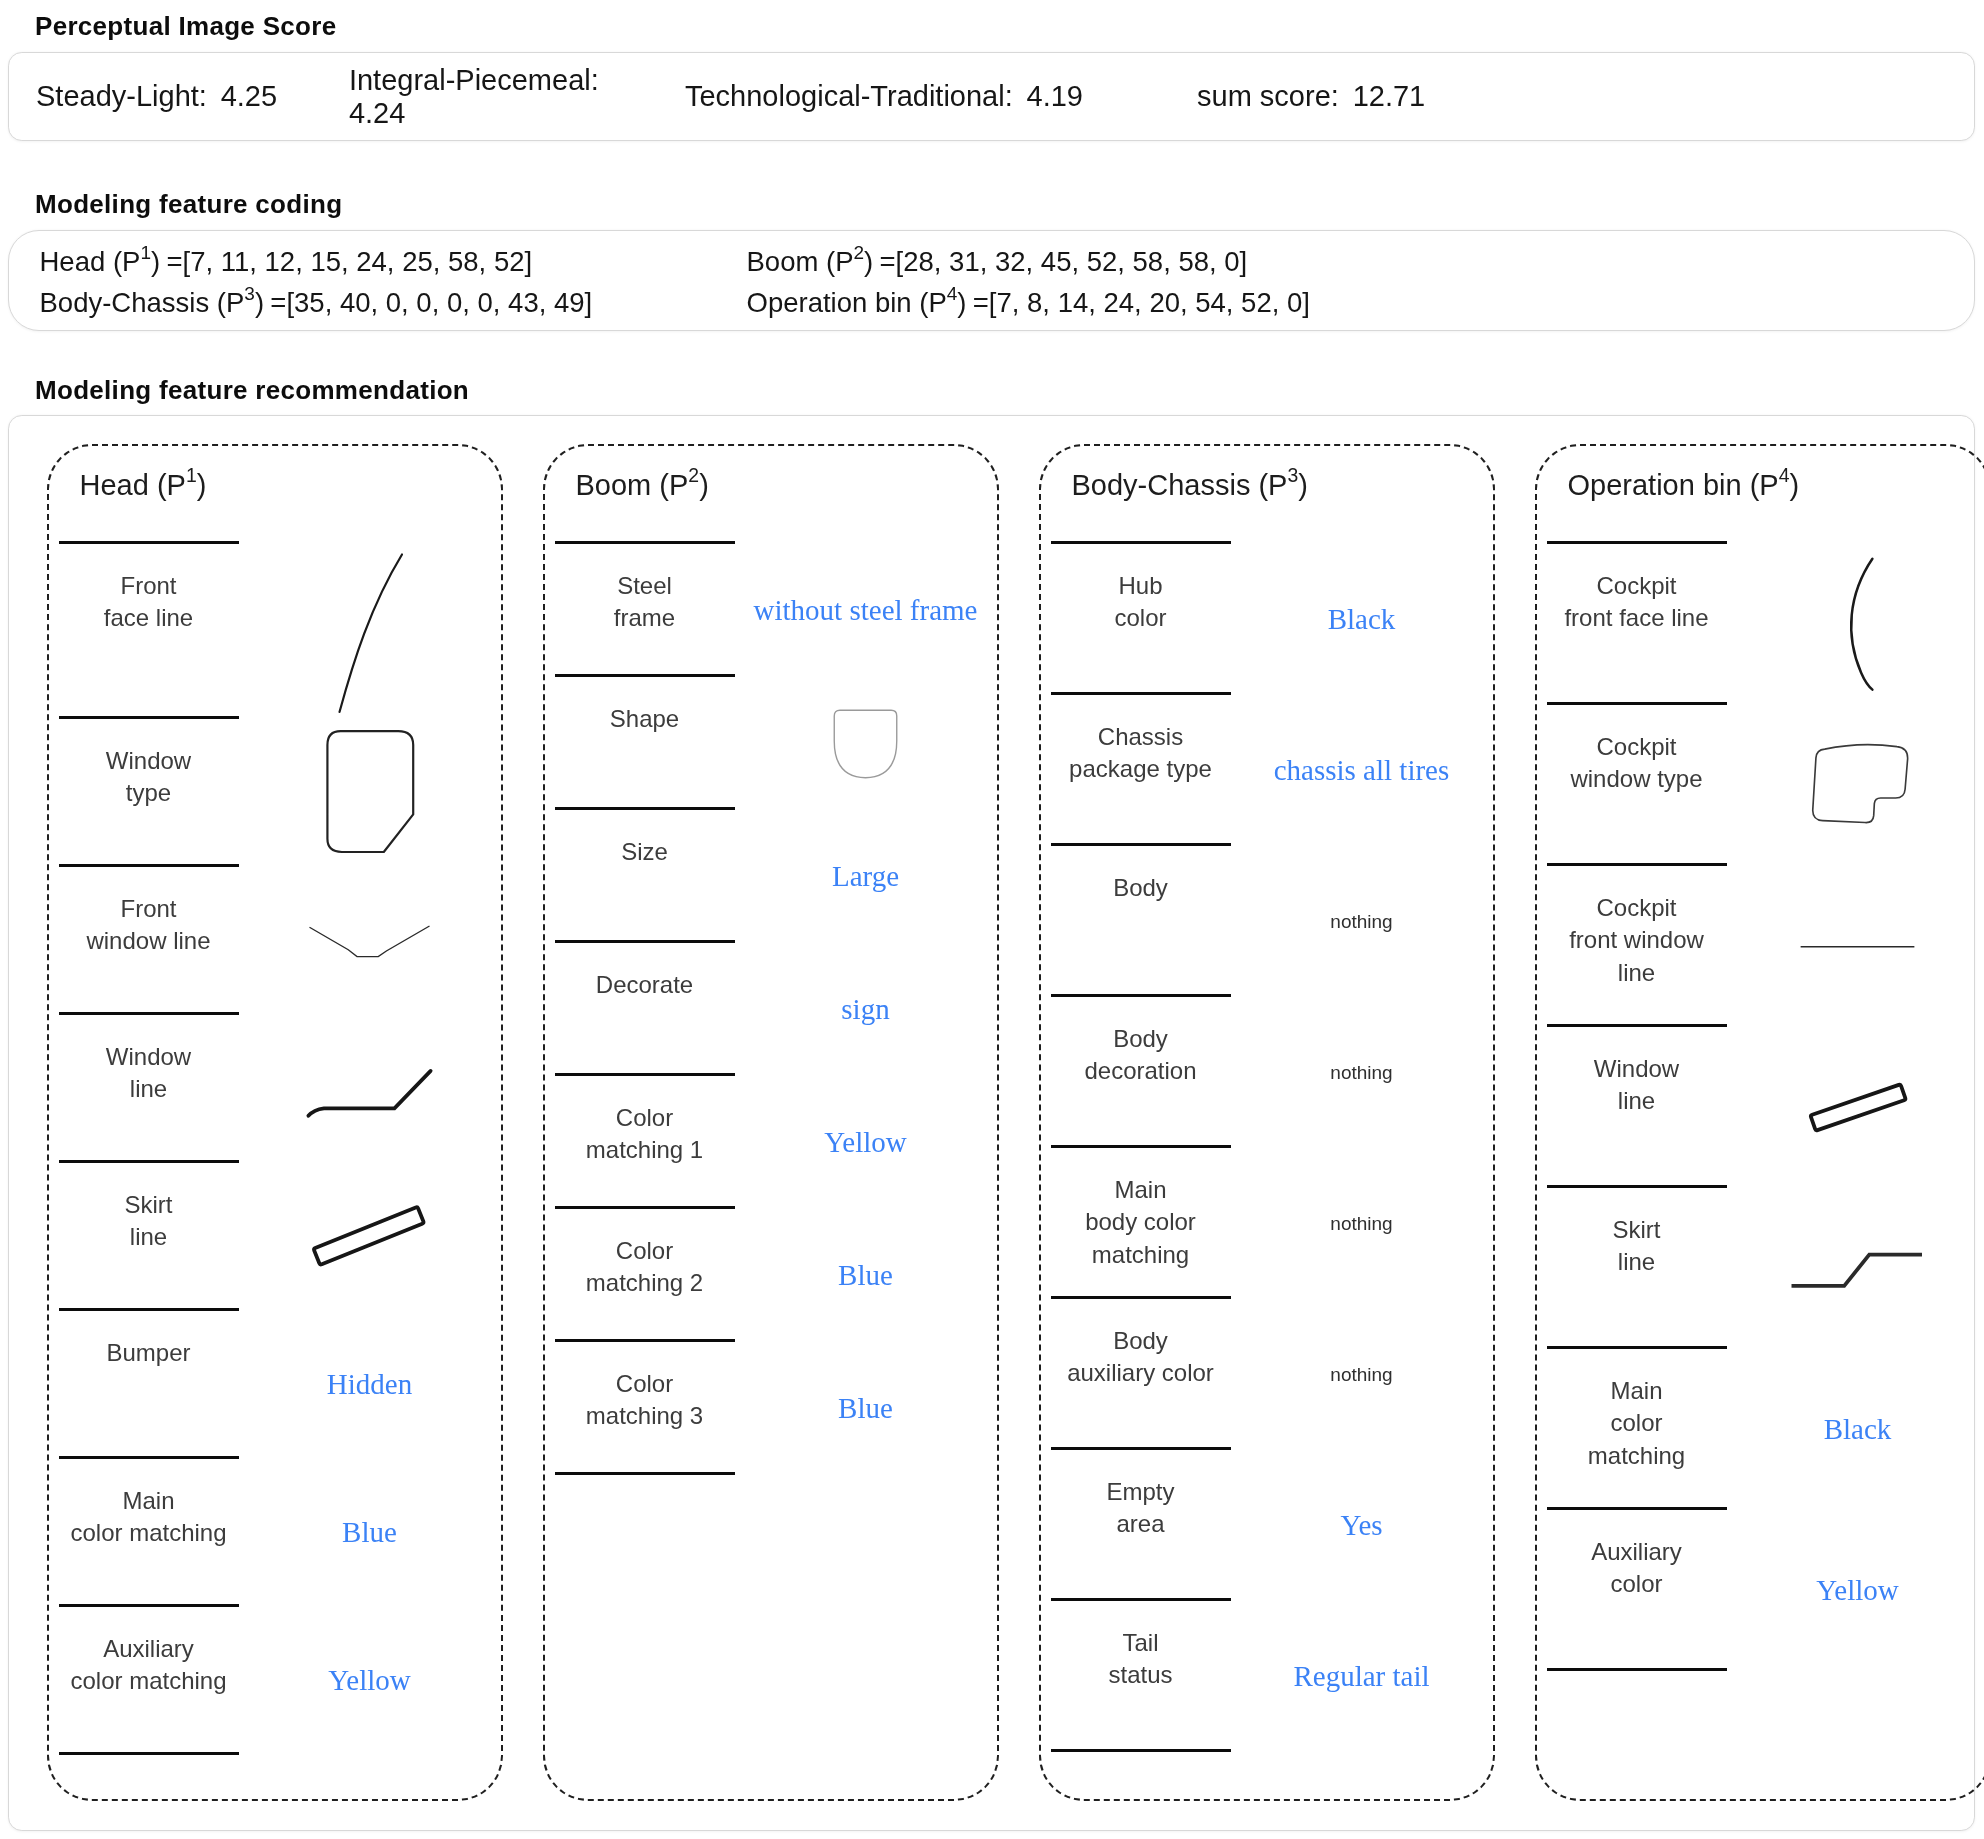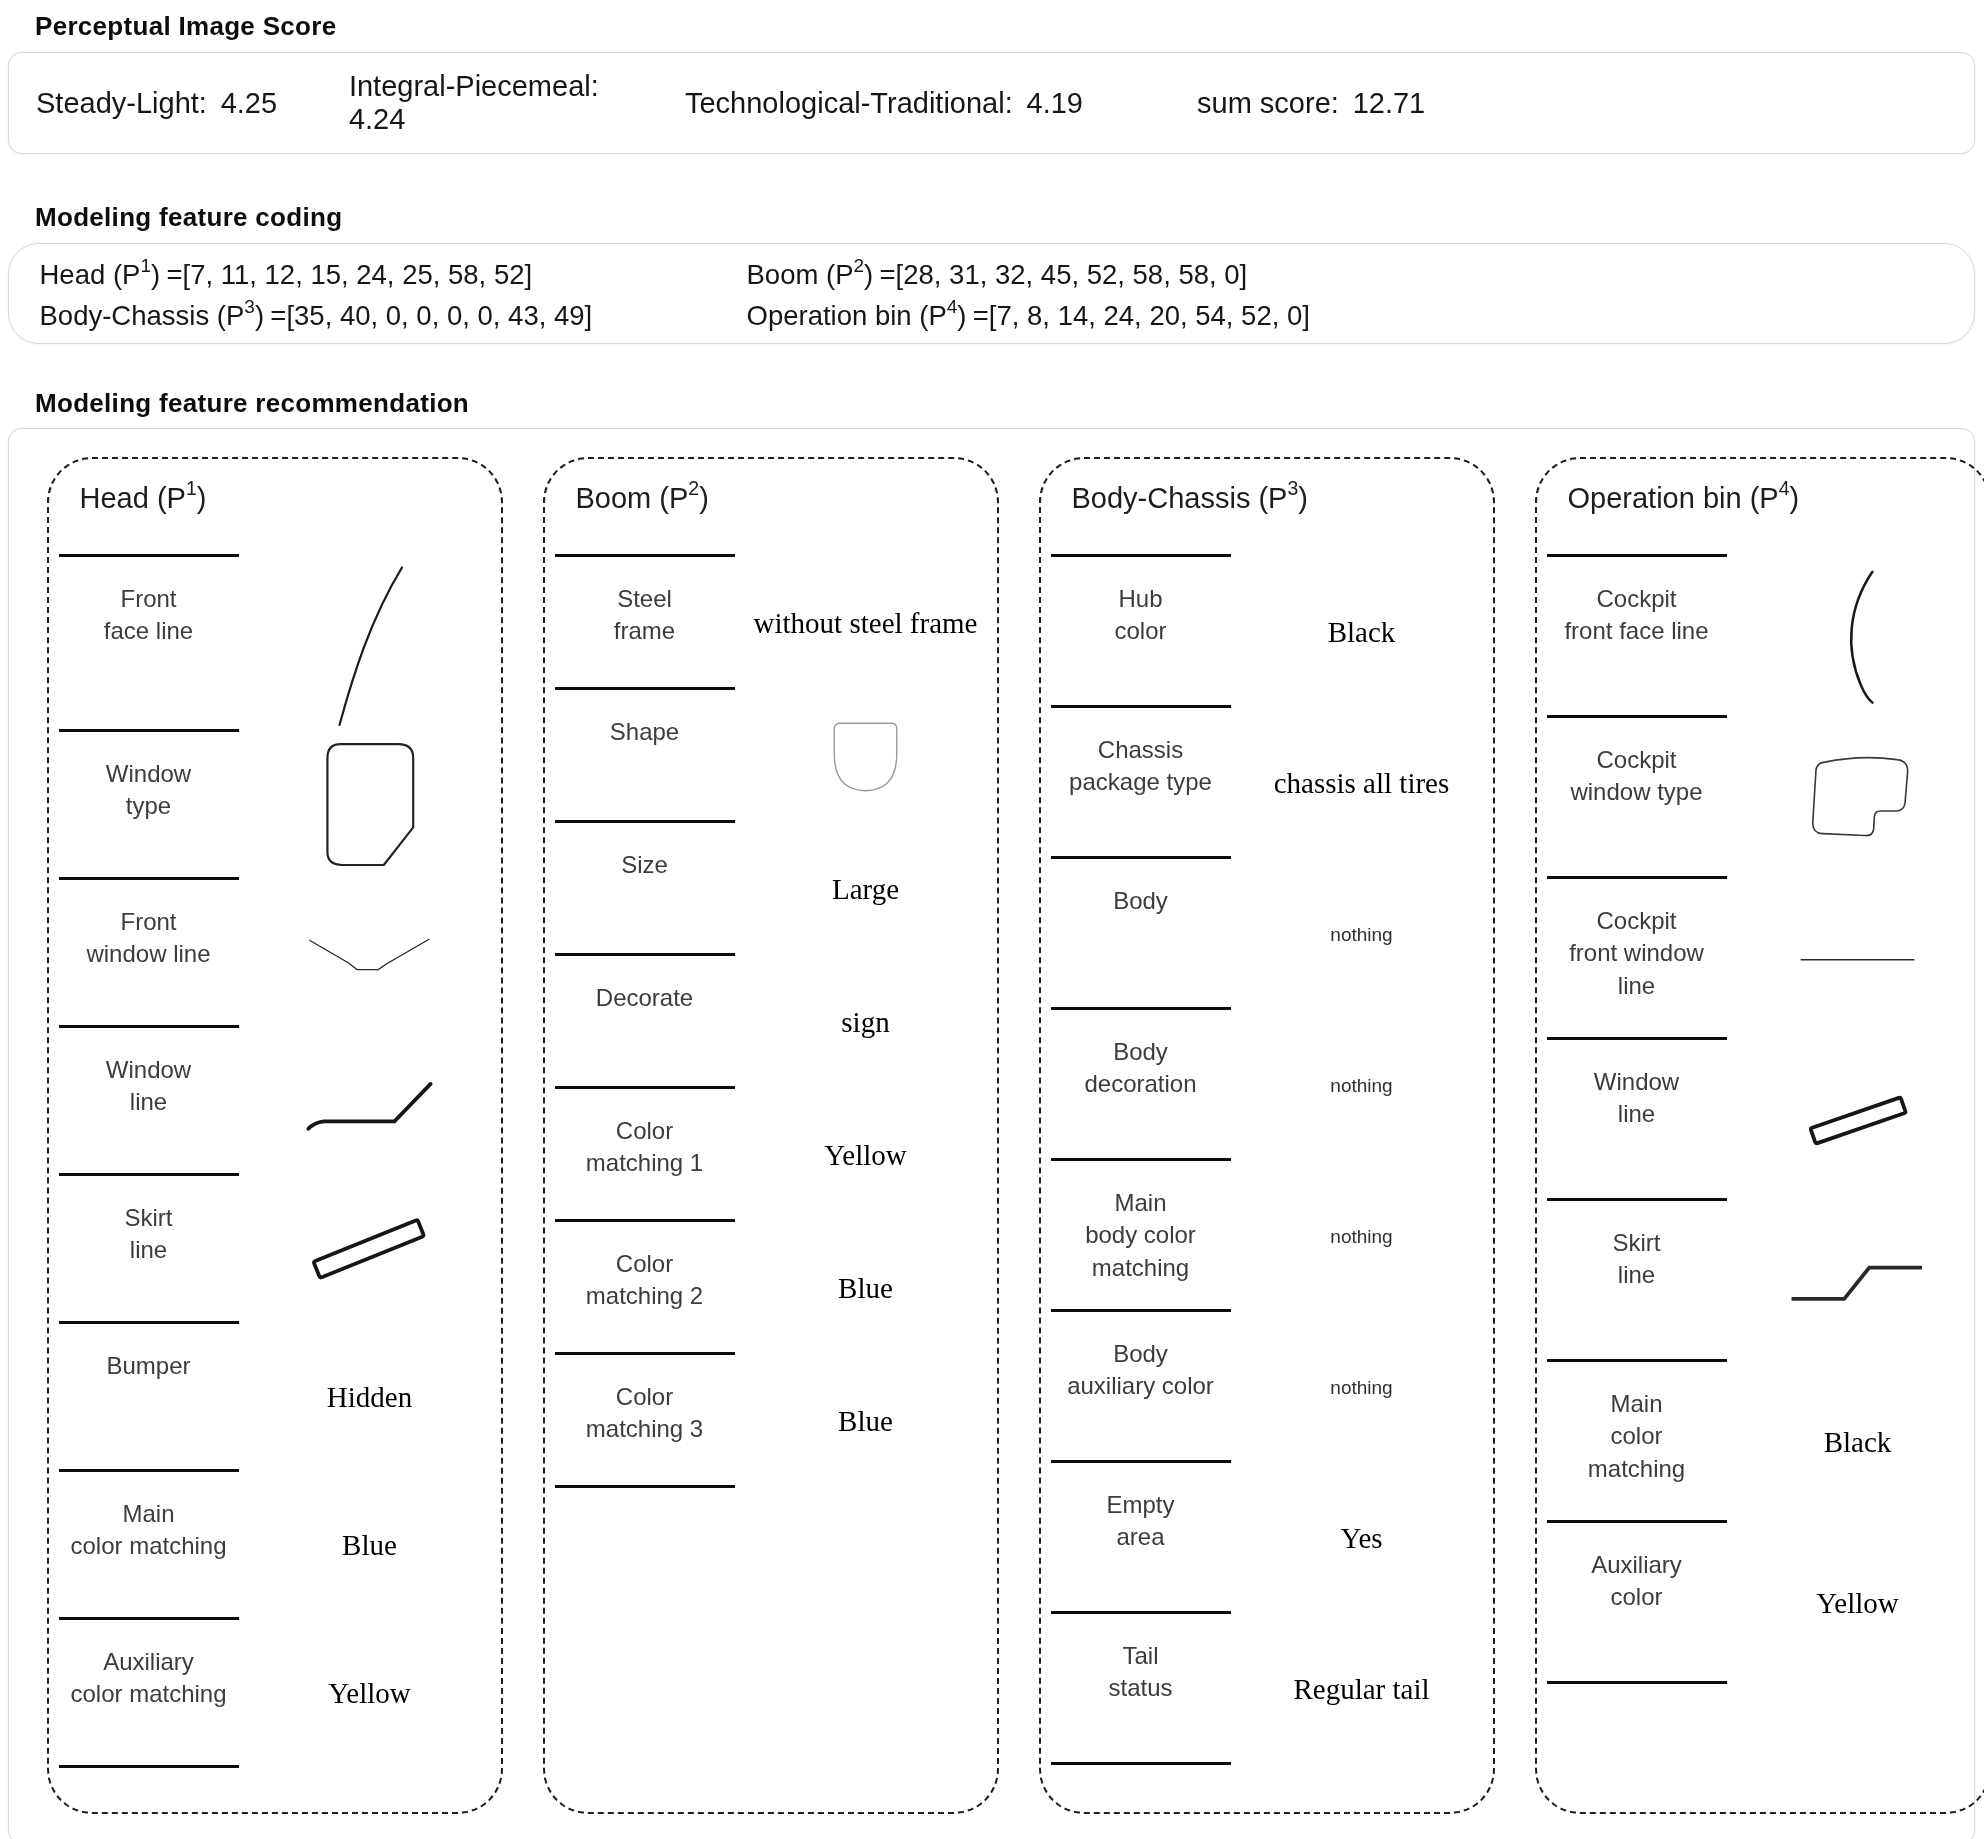--- a/index.html
+++ b/index.html
@@ -18,21 +18,21 @@
   }
   .card {
     background: #fff;
     border: 1.3px solid #d8d8d8;
     border-radius: 13.8px;
     box-shadow: 0 0.6px 2.5px rgba(0,0,0,0.05);
   }
 
   
   #score-card {
-    margin-top: 10px; height: 102px;
+    margin-top: 10px; height: 89px;
     display: flex; align-items: center;
     padding-left: 27.5px;
     font-size: 29px;
   }
   .score-item { display: flex; align-items: baseline; white-space: nowrap; }
   .score-item .s-label { color: #161616; }
   .score-item .s-value { margin-left: 13.8px; color: #161616; }
   .score-item:nth-child(1) { margin-right: 58px; }
   .score-item:nth-child(2) { margin-right: 100px; flex-direction: column; }
   .score-item:nth-child(3) { margin-right: 114px; }
@@ -91,21 +91,21 @@
     border-top: 3.1px solid #0c0c0c;
     height: 0;
   }
   .val {
     flex: 1;
     display: flex; align-items: center; justify-content: center;
     padding-top: 6.3px;
   }
   .val.txt {
     font-family: "Liberation Serif", serif;
-    font-size: 29px; color: #000000;
+    font-size: 29px; color: #3b82f6;
     white-space: nowrap;
   }
   .val.txt.sans {
     font-family: "Liberation Sans", sans-serif;
     font-size: 19px; color: #2f2f2f;
   }
   .val svg { display: block; }
 </style>
 </head>
 <body>

